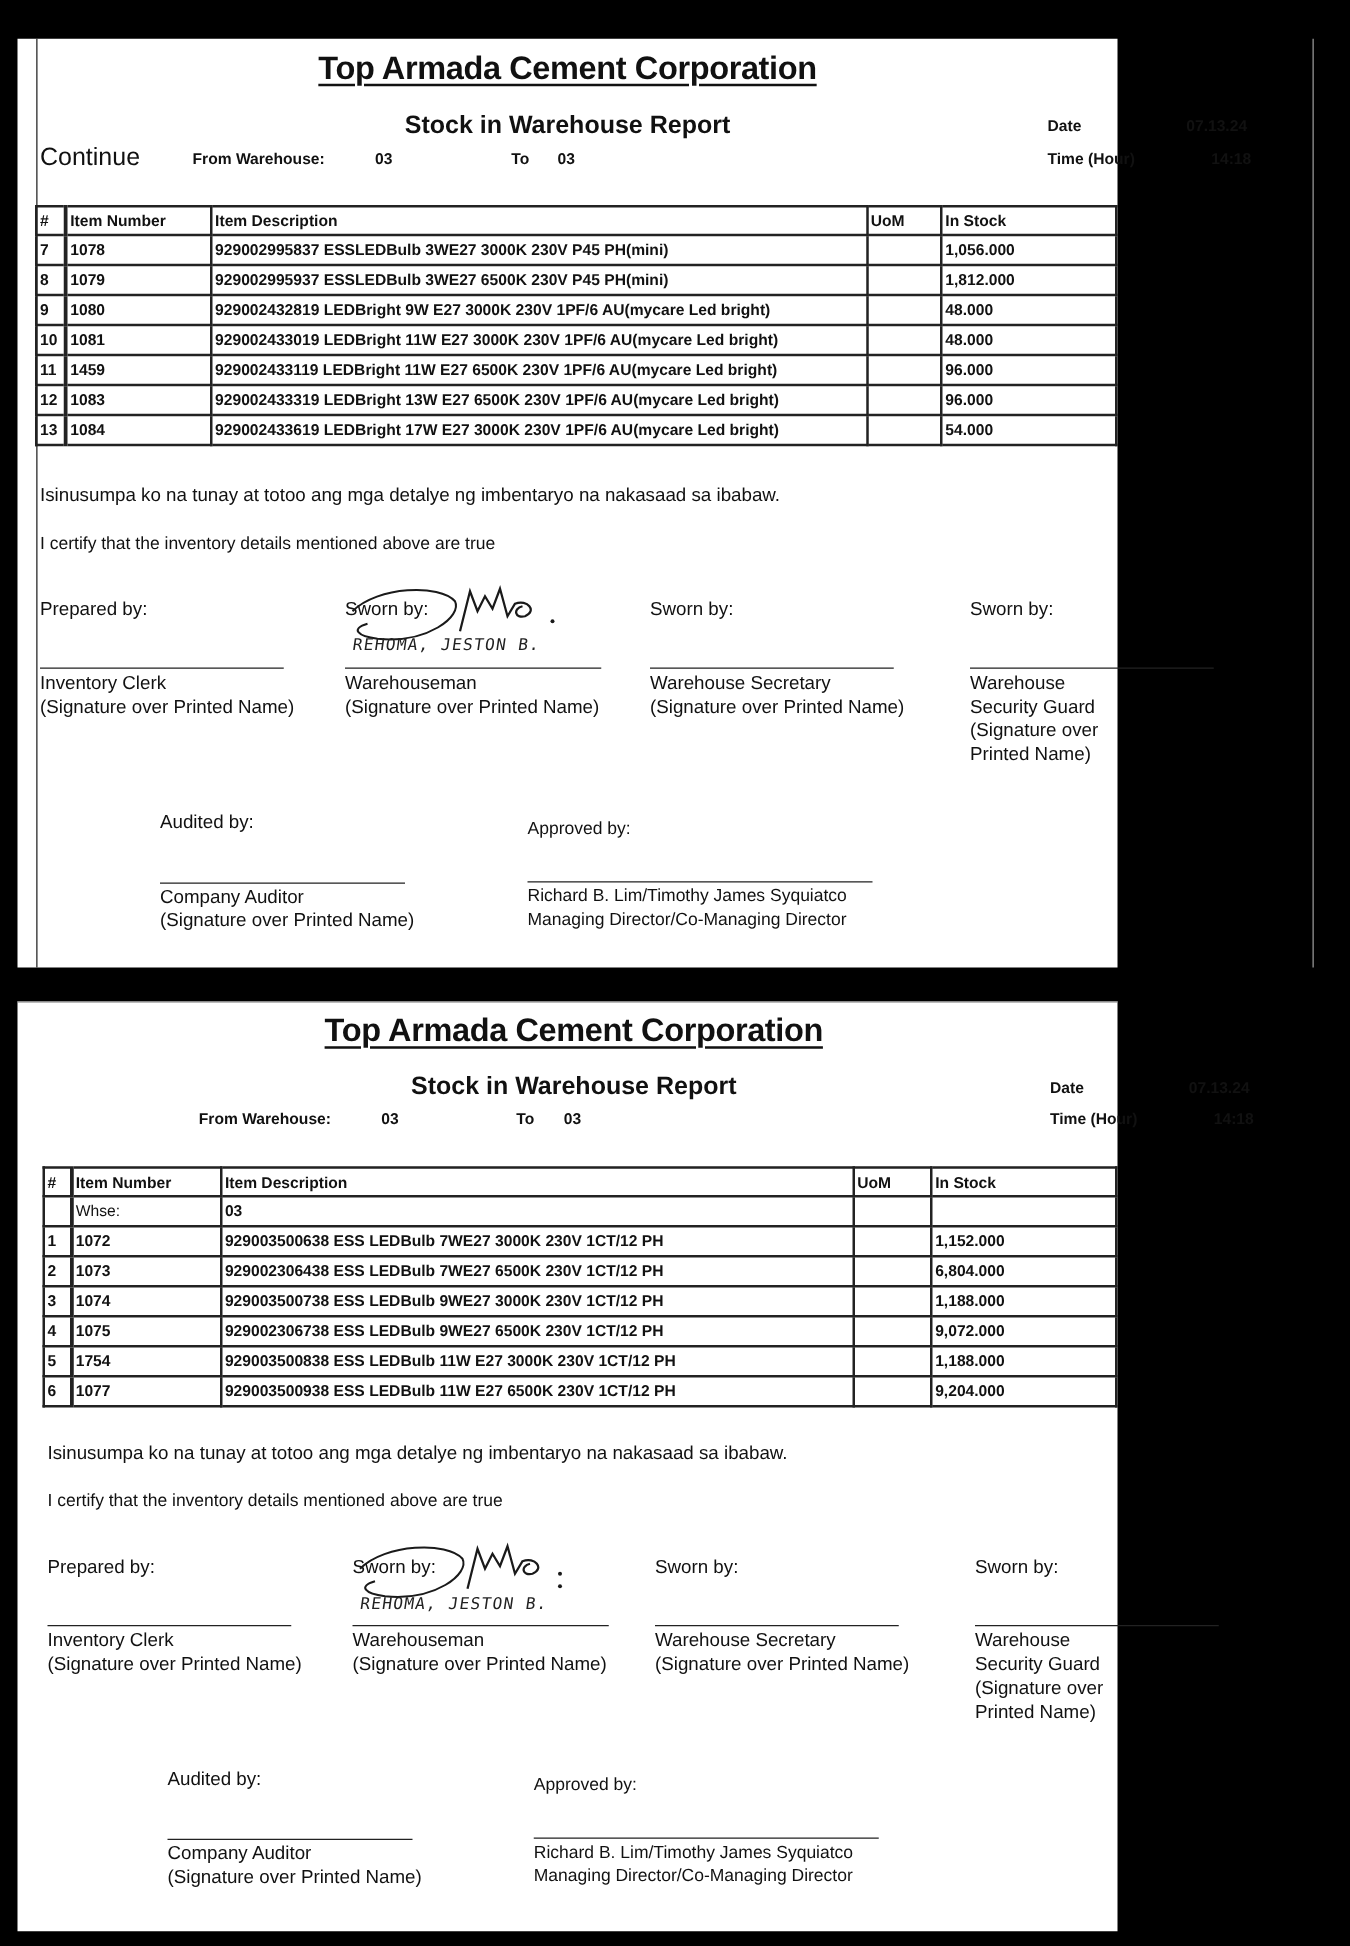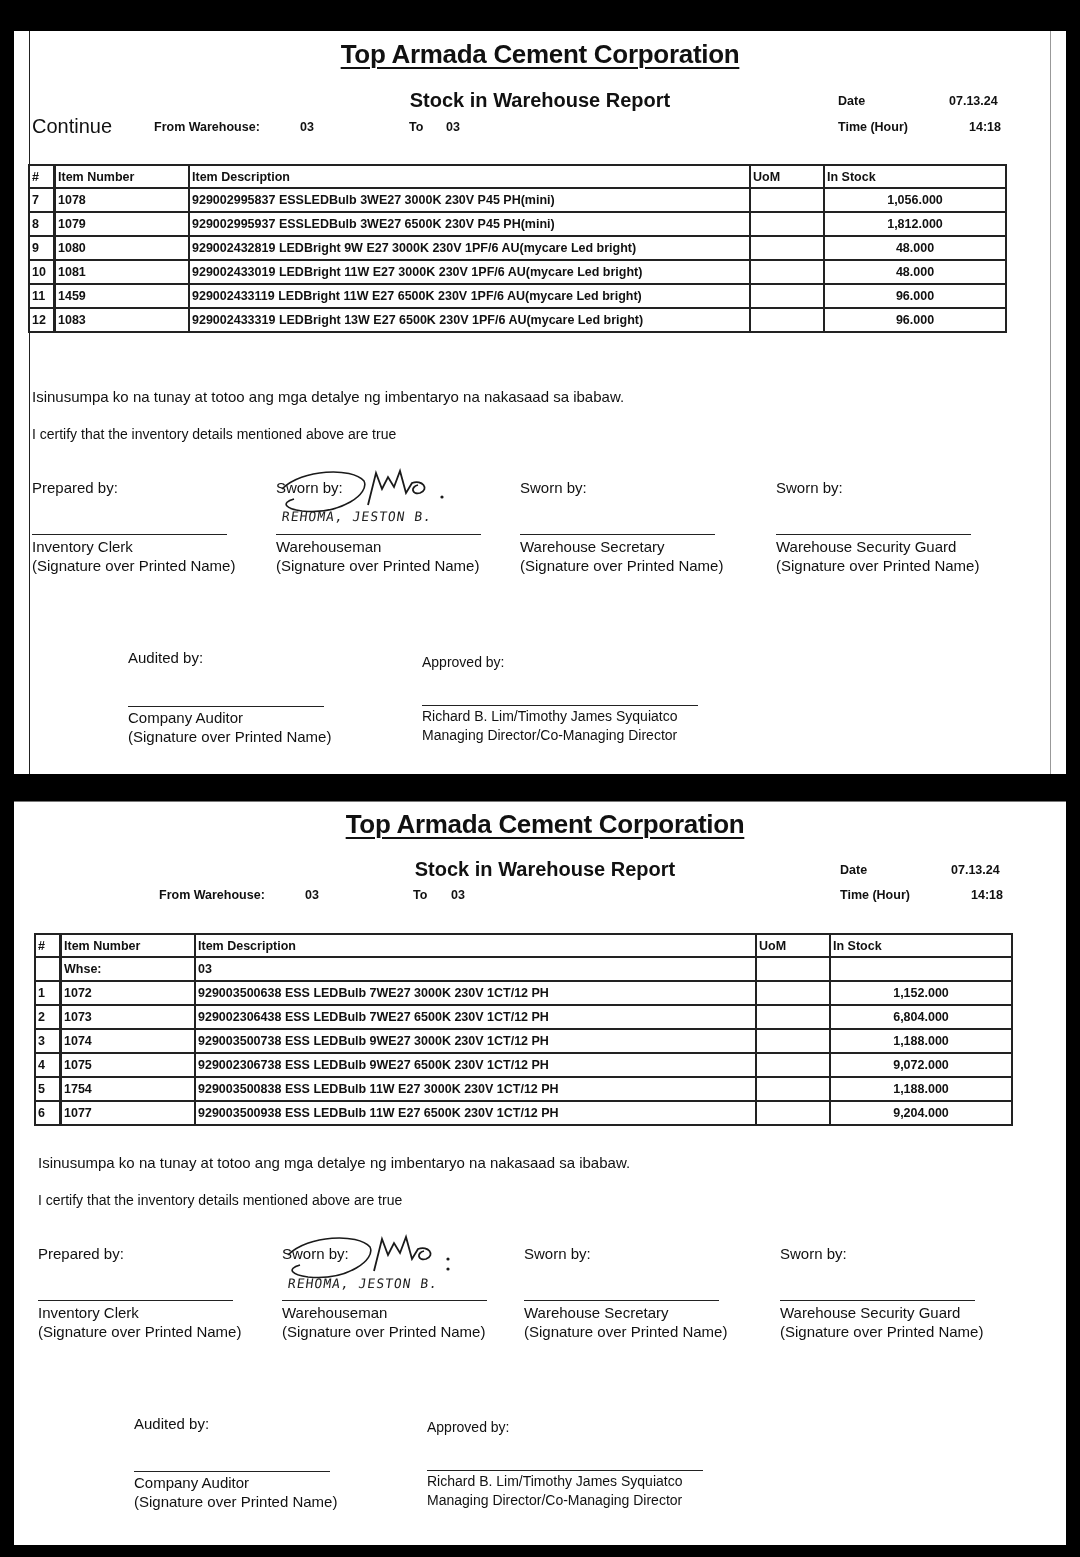--- a/index.html
+++ b/index.html
@@ -1,21 +1,21 @@
 <!DOCTYPE html>
 <html><head>
 <meta charset="utf-8">
 <style>
   html, body { margin: 0; padding: 0; }
   body {
     width: 1080px; height: 1557px; background: #000; position: relative; overflow: hidden;
     font-family: "Liberation Sans", sans-serif; color: #111;
   }
   .page {
-    position: absolute; left: 14px; width: 1052px; background: #fff;
+    position: absolute; left: 14px; width: 880px; background: #fff;
   }
   #page1 { top: 31px; height: 743px; }
   #page2 { top: 801px; height: 744px; }
   #page1 .vline-l { position: absolute; left: 15px; top: 0; bottom: 0; width: 1px; background: #222; }
   #page1 .vline-r { position: absolute; left: 1036px; top: 0; bottom: 0; width: 1px; background: #999; }
   .topline { position: absolute; left: 0; right: 0; top: 0; height: 1px; background: #777; }
 
   .company {
     position: absolute; left: 0; right: 0; text-align: center; font-weight: bold; font-size: 26px;
     text-decoration: underline; text-decoration-thickness: 2px; text-underline-offset: 4px; letter-spacing: -0.3px;
@@ -25,21 +25,21 @@
   .small-b { font-size: 12.5px; font-weight: bold; }
   .continue { font-size: 20px; }
 
   table.items {
     position: absolute; border-collapse: collapse; font-size: 12.5px; table-layout: fixed;
   }
   table.items th, table.items td {
     border: 2px solid #222; padding: 0 2px; height: 22px; text-align: left; font-weight: bold; white-space: nowrap; overflow: hidden;
   }
   table.items th { font-weight: bold; height: 21px; }
-  table.items td.num { text-align: center; border-radius: 10px; }
+  table.items td.num { text-align: left; border-radius: 10px; }
   table.items td.c0, table.items th.c0 { width: 19px; }
   table.items td.c1, table.items th.c1 { width: 128px; border-left-width: 3px; }
   table.items td.c2, table.items th.c2 { width: 555px; }
   table.items td.c3, table.items th.c3 { width: 68px; }
   table.items td.c4, table.items th.c4 { width: 176px; }
 
   .cert { font-size: 15px; }
   .sig-block { position: absolute; font-size: 15px; line-height: 19px; }
   .sig-label { display: block; }
   .sig-line { position: absolute; height: 1px; background: #222; }
@@ -113,20 +113,27 @@
           <td class="c3"></td>
           <td class="c4 num">96.000</td>
         </tr>
         <tr>
           <td class="c0">12</td>
           <td class="c1">1083</td>
           <td class="c2">929002433319 LEDBright 13W E27 6500K 230V 1PF/6 AU(mycare Led bright)</td>
           <td class="c3"></td>
           <td class="c4 num">96.000</td>
         </tr>
+        <tr>
+          <td class="c0">13</td>
+          <td class="c1">1084</td>
+          <td class="c2">929002433619 LEDBright 17W E27 3000K 230V 1PF/6 AU(mycare Led bright)</td>
+          <td class="c3"></td>
+          <td class="c4 num">54.000</td>
+        </tr>
       </tbody>
   </table>
 
   <div class="abs cert" style="left:18px; top:357px;">Isinusumpa ko na tunay at totoo ang mga detalye ng imbentaryo na nakasaad sa ibabaw.</div>
   <div class="abs cert" style="left:18px; top:395px; font-size:14px;">I certify that the inventory details mentioned above are true</div>
 
   <div class="sig-block" style="left:18px; top:447px;">
     <span class="sig-label">Prepared by:</span>
   </div>
   <div class="sig-line" style="left:18px; top:503px; width:195px;"></div>
@@ -207,21 +214,21 @@
     <thead>
       <tr>
         <th class="c0">#</th>
         <th class="c1">Item Number</th>
         <th class="c2">Item Description</th>
         <th class="c3">UoM</th>
         <th class="c4">In Stock</th>
       </tr>
       <tr>
         <td class="c0"></td>
-        <td class="c1" style="font-weight:bold;">Whse:</td>
+        <td class="c1" style="font-weight:normal;">Whse:</td>
         <td class="c2">03</td>
         <td class="c3"></td>
         <td class="c4 num"></td>
       </tr>
     </thead>
     <tbody id="p2-rows">
         <tr>
           <td class="c0">1</td>
           <td class="c1">1072</td>
           <td class="c2">929003500638 ESS LEDBulb 7WE27 3000K 230V 1CT/12 PH</td>

